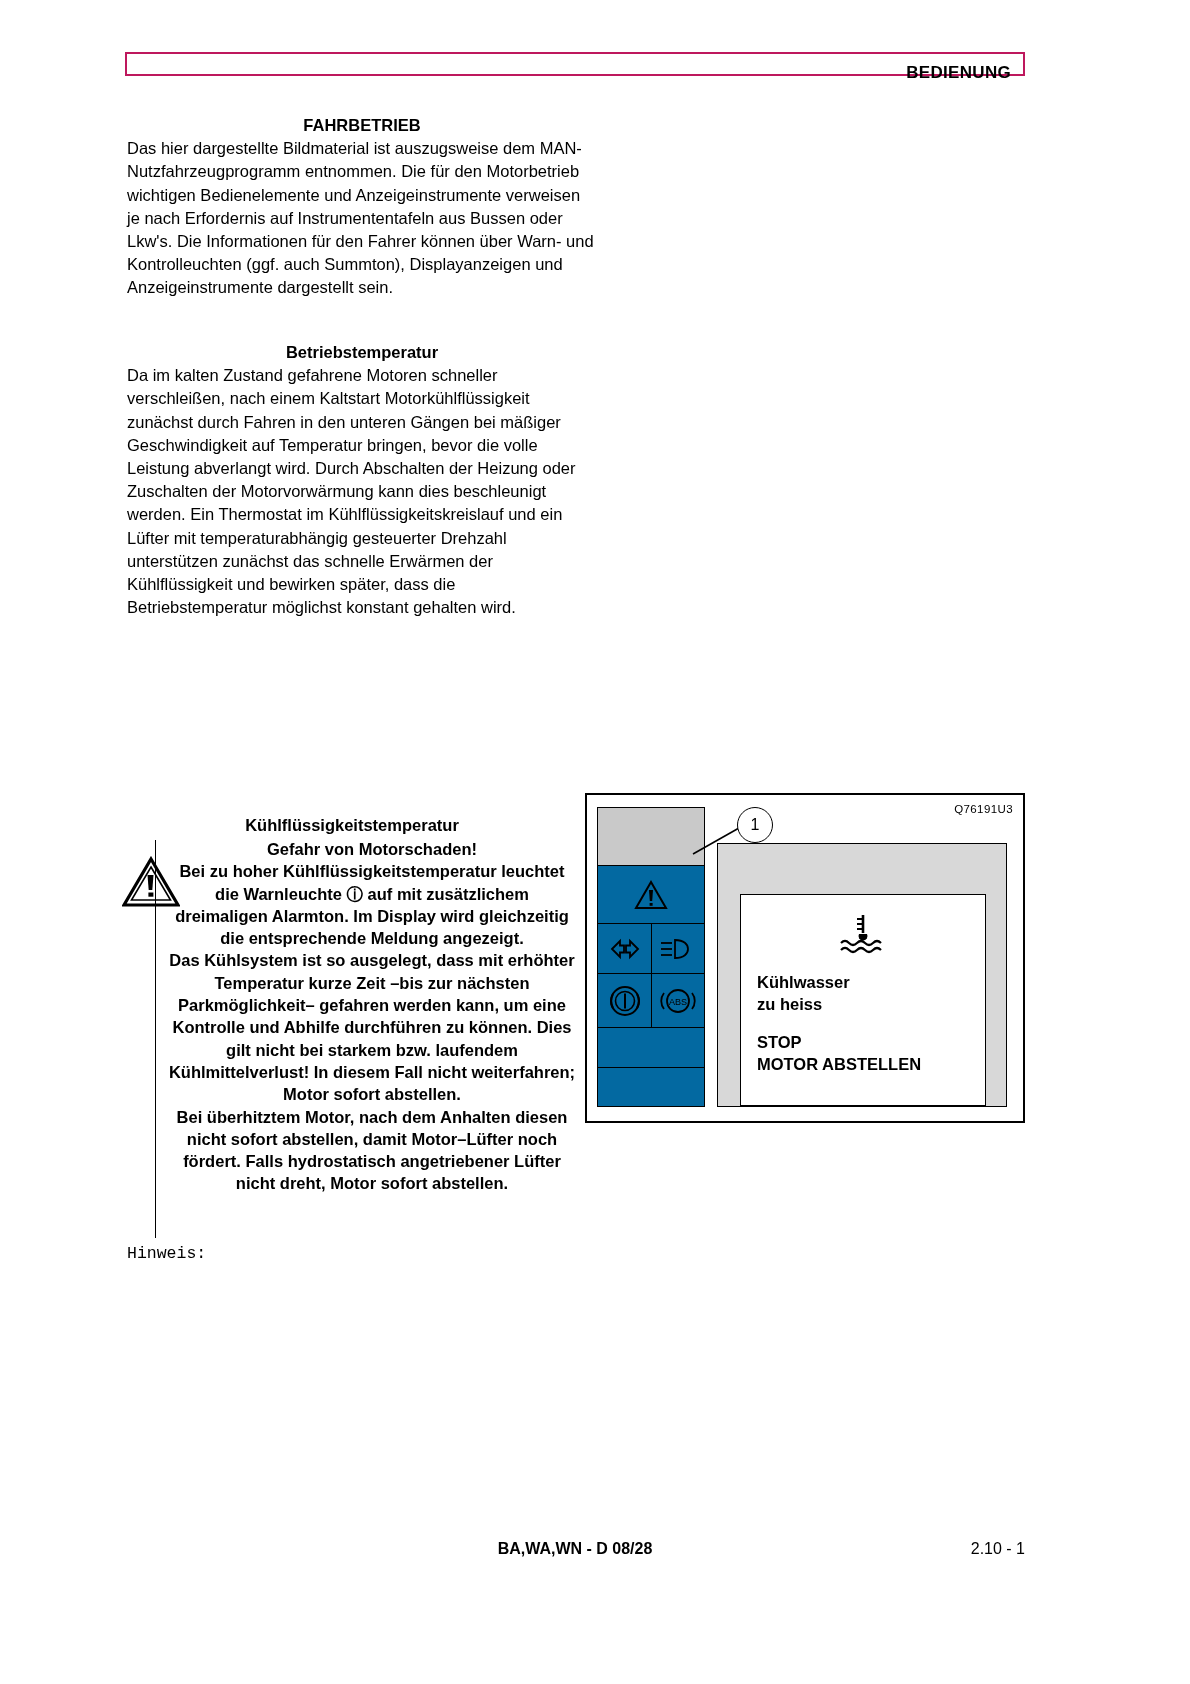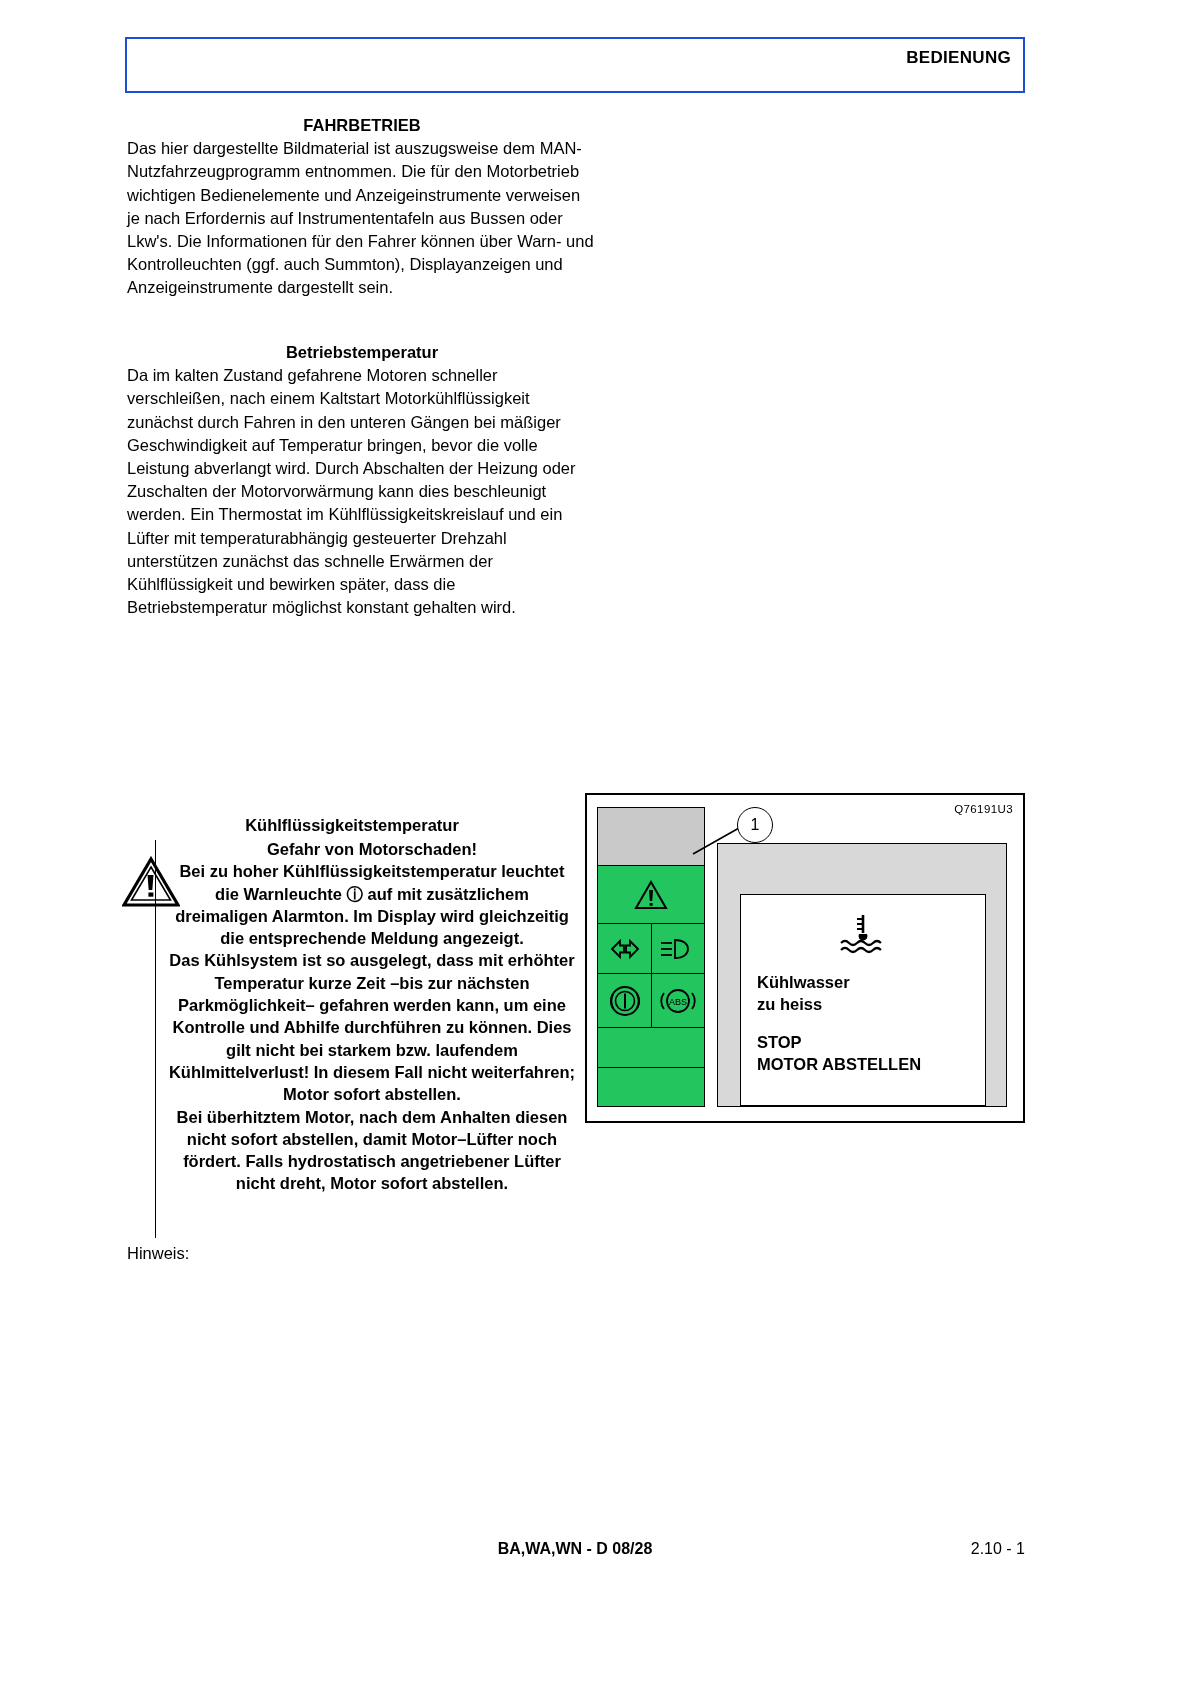--- a/index.html
+++ b/index.html
@@ -18,24 +18,24 @@
     position: absolute;
     left: 0; top: 0;
     width: 1190px;
     height: 1684px;
   }
 
   
   .header-box {
     position: absolute;
     left: 125px;
-    top: 37px;
+    top: 52px;
     width: 900px;
-    height: 56px;
-    border: 2px solid #1d4ed8;
+    height: 24px;
+    border: 2px solid #be185d;
     box-sizing: border-box;
   }
   .header-title {
     position: absolute;
     right: 12px;
     top: 9px;
     font-size: 17px;
     font-weight: bold;
     letter-spacing: 0.3px;
   }
@@ -98,21 +98,21 @@
   }
   .warn-text {
     margin-left: 40px;
     font-size: 16.5px;
     font-weight: bold;
     line-height: 22.3px;
   }
   .warn-text p { margin: 0; }
 
   
-  #sec-hinweis { left: 127px; top: 1242px; width: 470px; }
+  #sec-hinweis { left: 127px; top: 1242px; width: 470px; font-family: Liberation Mono, monospace; }
 
   
   #figure {
     position: absolute;
     left: 585px;
     top: 793px;
     width: 440px;
     height: 330px;
     border: 2px solid #000;
     box-sizing: border-box;
@@ -140,21 +140,21 @@
     position: absolute;
     left: 0; top: 0;
     width: 100%;
     height: 58px;
     border-bottom: 1.5px solid #000;
     background: #c9c9c9;
     box-sizing: border-box;
   }
   .tell-cell {
     position: absolute;
-    background: #22c55e;
+    background: #0369a1;
     box-sizing: border-box;
     border-bottom: 1.5px solid #000;
     left: 0;
     width: 100%;
     display: flex;
     align-items: center;
     justify-content: center;
   }
   .tell-cell.half {
     width: 50%;

